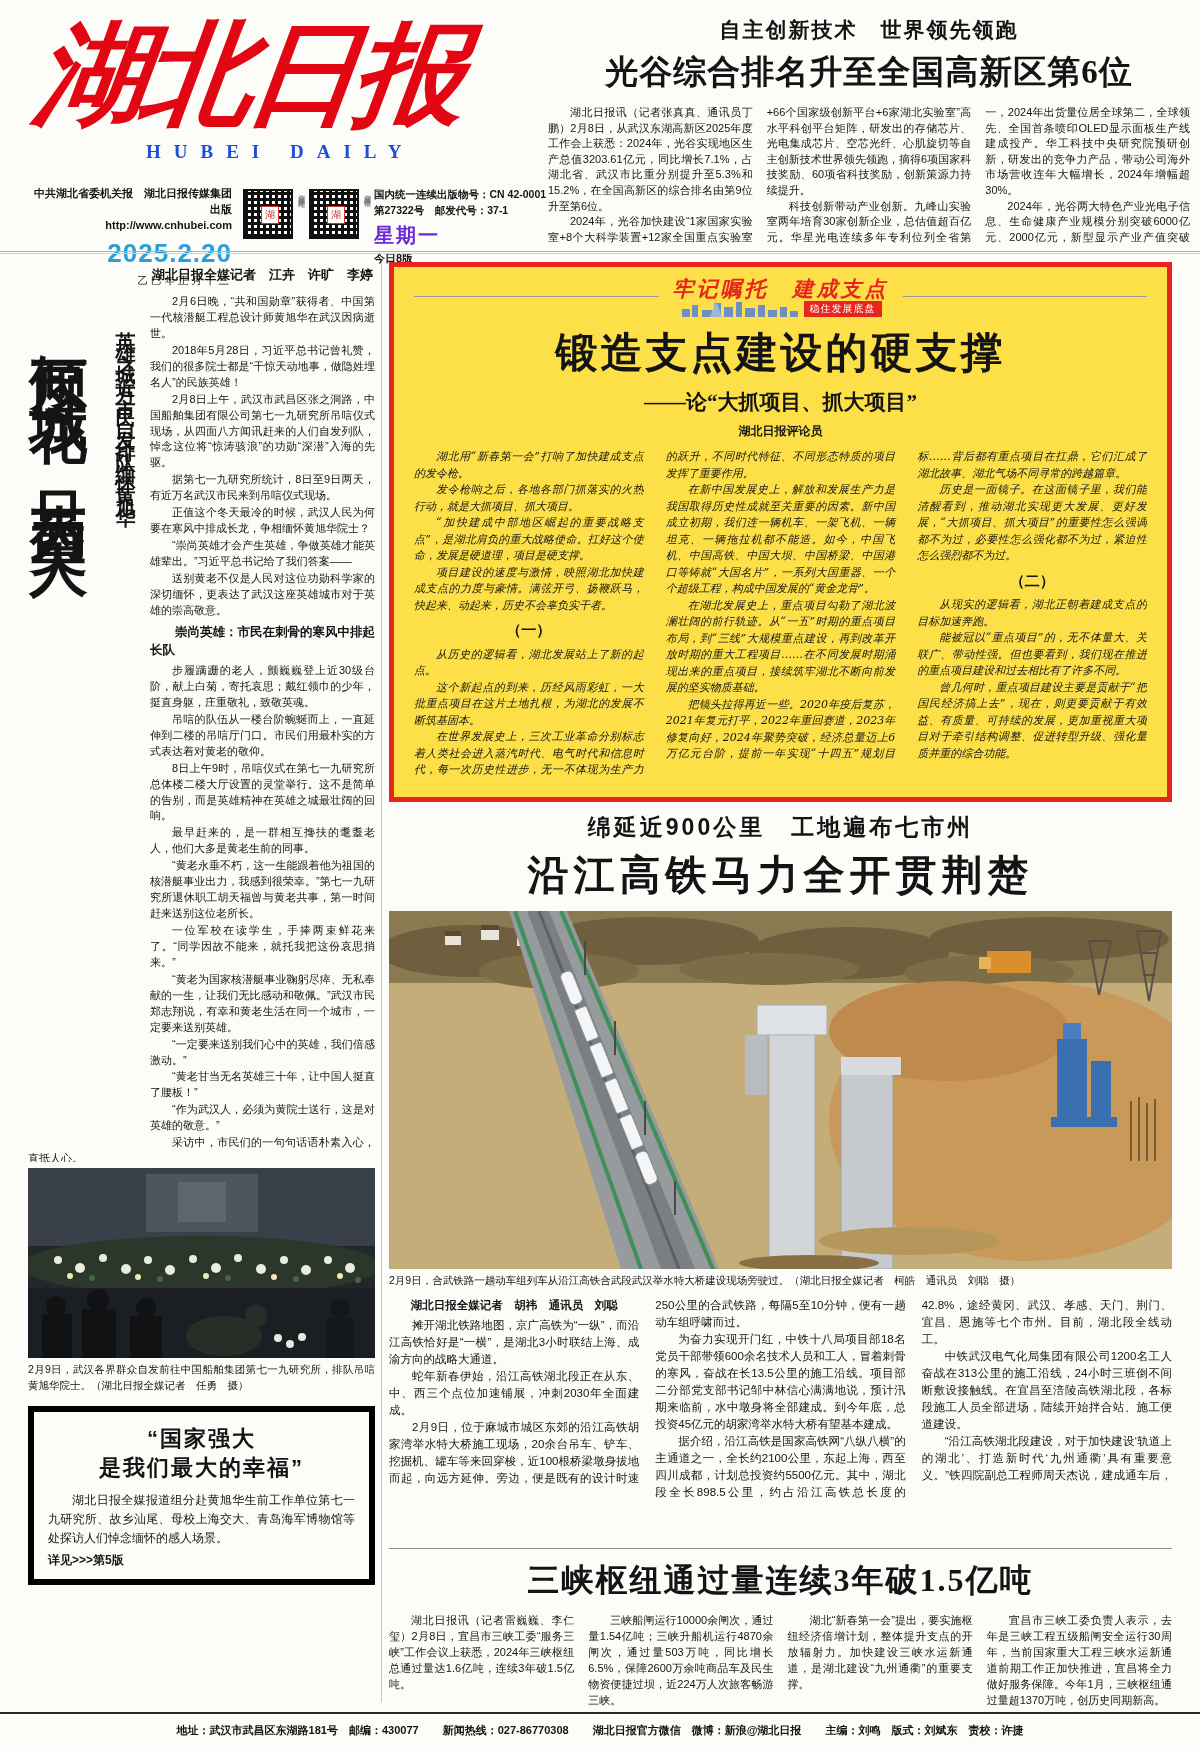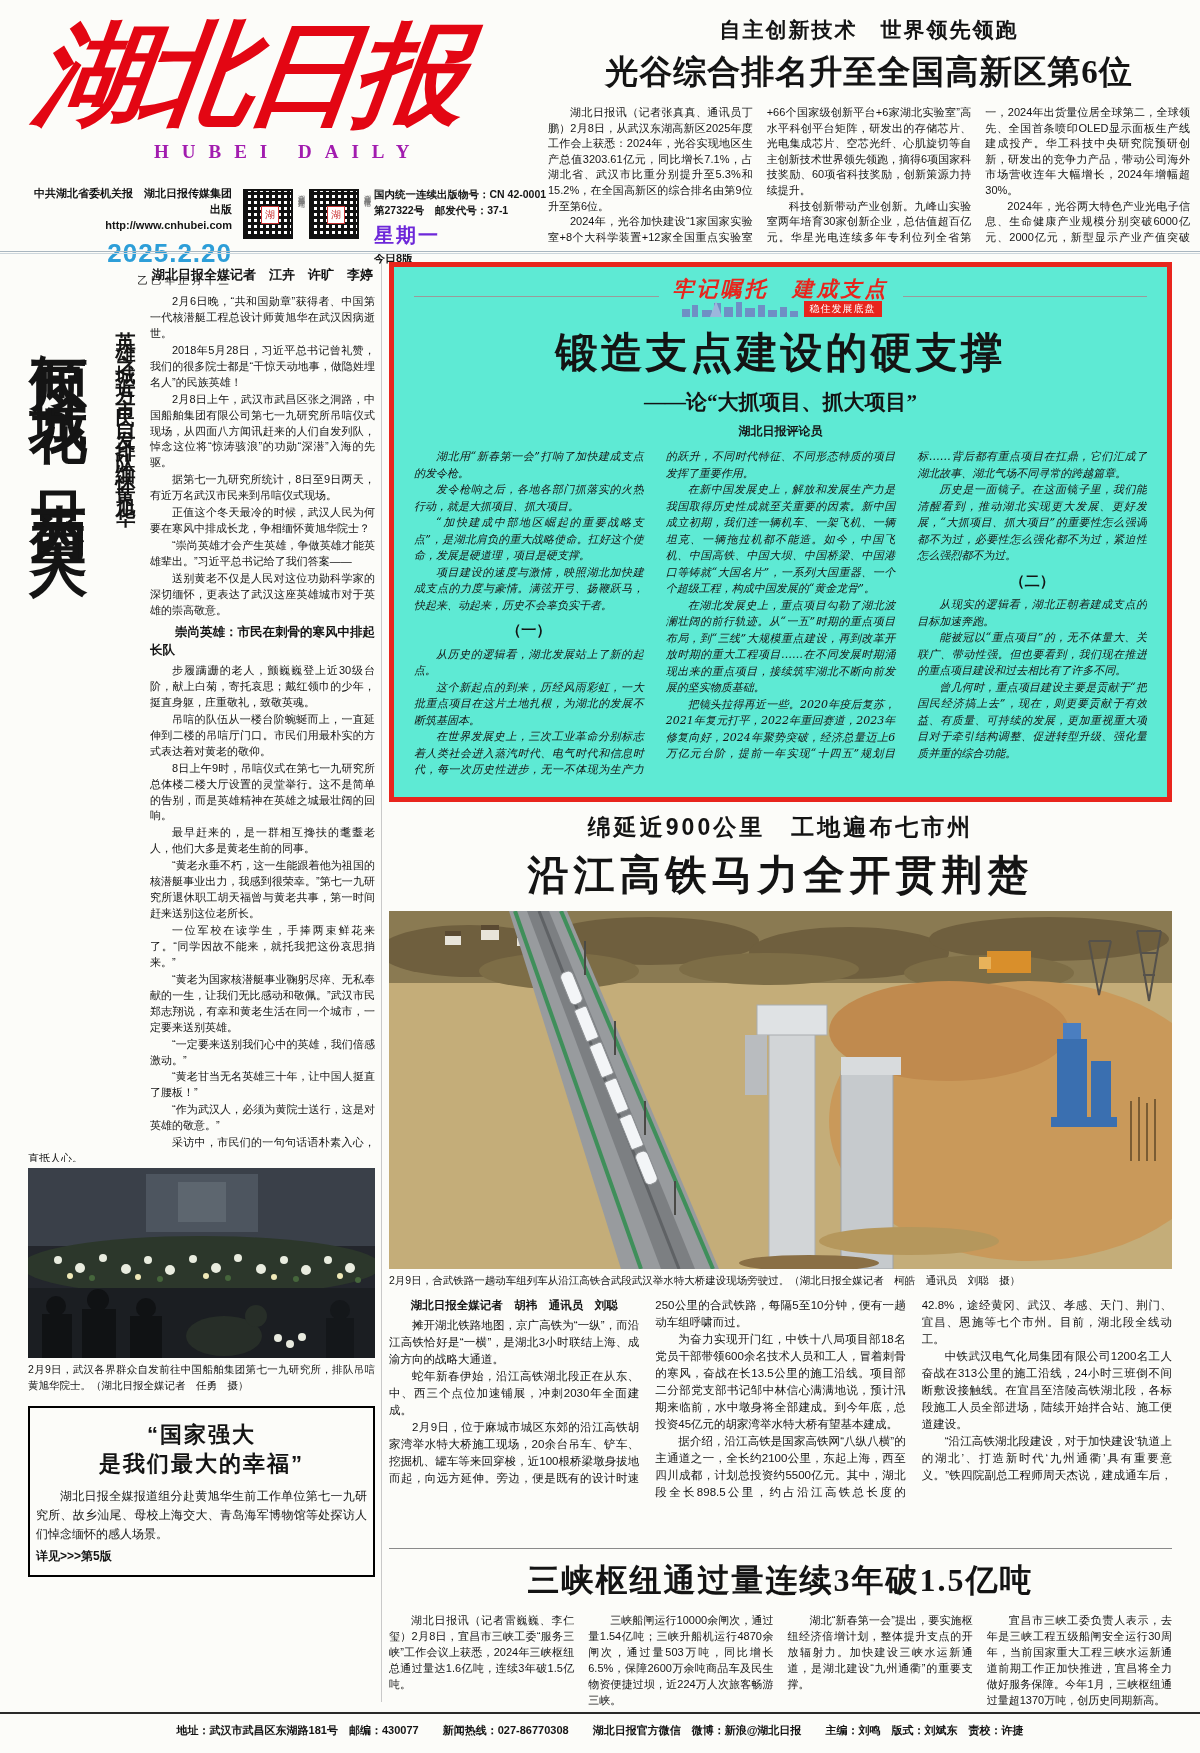--- a/index.html
+++ b/index.html
@@ -4,21 +4,21 @@
 <style>
   * { margin:0; padding:0; box-sizing:border-box; }
   body { background:#e8e8e4; font-family:"Liberation Sans", sans-serif; }
   .page { position:relative; width:1200px; height:1753px; margin:0 auto; background:#fcfcf9; color:#141414; overflow:hidden; }
 
   
   .mast-title { position:absolute; left:36px; top:10px; width:492px; height:132px;
     font-family:"DejaVu Serif", serif; font-style:italic; font-weight:900; font-size:112px;
     line-height:1.15; color:#e30613; letter-spacing:-6px; transform:skewX(-7deg); white-space:nowrap; }
   .mast-en { position:absolute; left:146px; top:141px; font-family:"Liberation Serif", serif;
-    font-weight:700; font-size:19px; color:#a21caf; letter-spacing:13px;margin-left:8px; }
+    font-weight:700; font-size:19px; color:#1d4ed8; letter-spacing:13px; }
   .org-block { position:absolute; left:30px; top:186px; width:202px; text-align:right;
     font-size:11px; font-weight:700; line-height:1.45; }
   .org-date { font-size:26px; font-weight:700; color:#2d9ed8; letter-spacing:1px; margin-top:1px; }
   .org-lunar { font-size:10.5px; letter-spacing:3px; font-weight:400; }
   .qr { position:absolute; top:189px; width:50px; height:50px; border:2px solid #111;
     background:
       repeating-linear-gradient(0deg,#111 0 3px,transparent 3px 6px),
       repeating-linear-gradient(90deg,#111 0 3px,#fff 3px 6px); }
   .qr::after { content:"湖"; position:absolute; left:16px; top:15px; width:16px; height:16px;
     background:#fff; border:1px solid #c33; color:#c33; font-size:10px; text-align:center; line-height:15px; }
@@ -50,28 +50,28 @@
   .ls-wrap { margin-top:10px; height:868px; overflow:hidden; font-size:11px; line-height:1.45; text-align:justify; }
   .ls-wrap p { text-indent:2em; margin:0 0 1px; }
   .ls-float { float:left; width:122px; height:850px; position:relative; }
   .v-h1 { position:absolute; left:2px; top:14px; writing-mode:vertical-rl; text-orientation:upright;
     font-weight:900; font-size:58px; letter-spacing:13px; line-height:1; }
   .v-h2 { position:absolute; left:88px; top:22px; writing-mode:vertical-rl; text-orientation:upright;
     font-weight:700; font-size:20px; letter-spacing:11px; line-height:1; }
   .ls-wrap p.sub { font-weight:700; font-size:12.5px; text-indent:2em; margin:4px 0; }
   .ls-photo { margin-top:6px; width:347px; height:190px; display:block; }
   .ls-caption { margin-top:4px; font-size:10.5px; line-height:1.5; text-align:justify; }
-  .ls-box { margin-top:12px; border:2px solid #000000; padding:12px 6px 10px; }
+  .ls-box { margin-top:12px; border:6px solid #000000; padding:12px 14px 10px; }
   .ls-box-t { text-align:center; font-size:22px; font-weight:900; letter-spacing:2px; line-height:1.35; }
   .ls-box-body { margin-top:8px; font-size:12px; line-height:1.6; text-align:justify; text-indent:2em; }
   .ls-box-more { margin-top:4px; font-size:12px; font-weight:700; }
 
   
   .ed-box { position:absolute; left:389px; top:262px; width:783px; height:540px;
-    border:5px solid #e8251d; background:#5eead4; padding:8px 20px 10px; }
+    border:5px solid #e8251d; background:#fde047; padding:8px 20px 10px; }
   .badge-row { display:flex; align-items:center; gap:14px; }
   .badge-line { flex:1; height:1px; background:#9a9a9a; }
   .badge-center { text-align:center; }
   .badge-main { color:#e8251d; font-weight:900; font-size:21px; letter-spacing:3px;
     font-family:"DejaVu Serif", serif; font-style:italic; }
   .badge-sub { display:flex; align-items:flex-end; justify-content:center; gap:4px; margin-top:-2px; }
   .badge-tag { background:#e8251d; color:#fff; font-size:10px; padding:1px 6px; letter-spacing:1px; }
   .ed-headline { text-align:center; font-family:"Liberation Serif", serif; font-weight:900;
     font-size:42px; letter-spacing:3px; margin-top:8px; }
   .ed-sub { text-align:center; font-family:"Liberation Serif", serif; font-weight:700; font-size:21px; margin-top:7px; }

